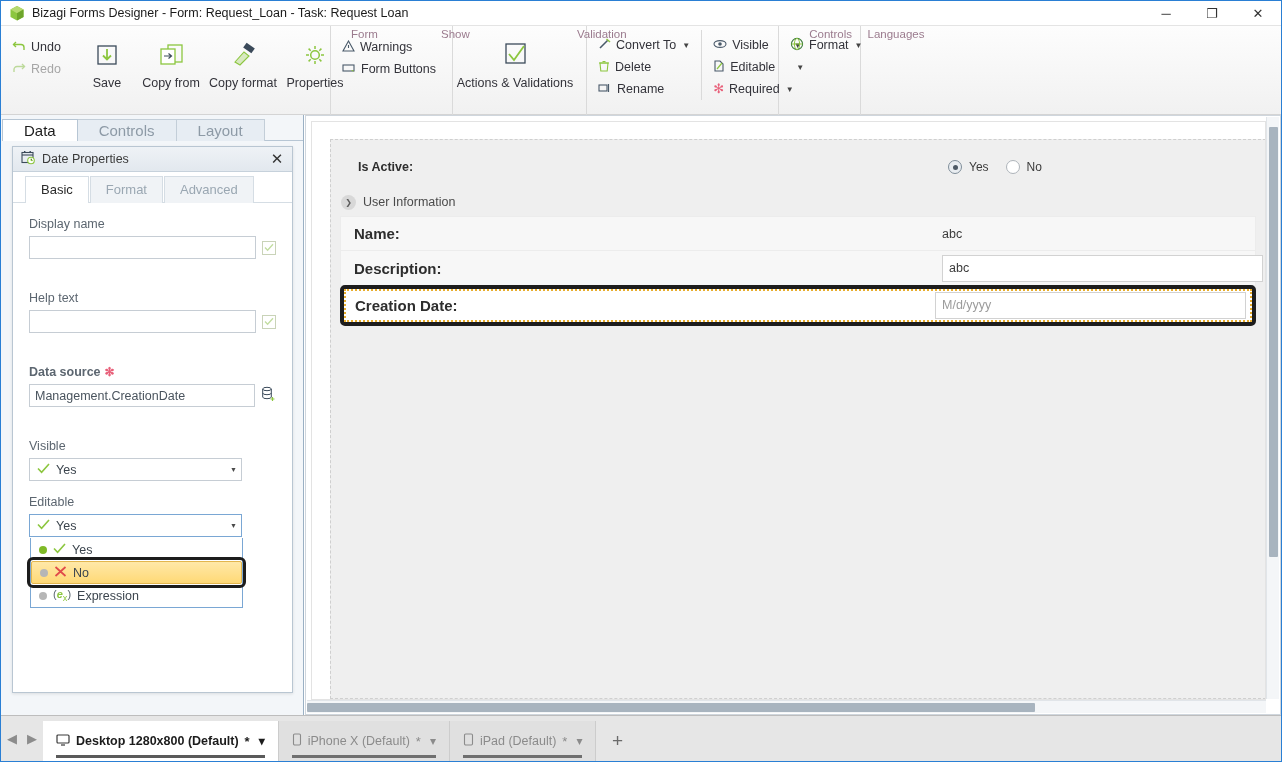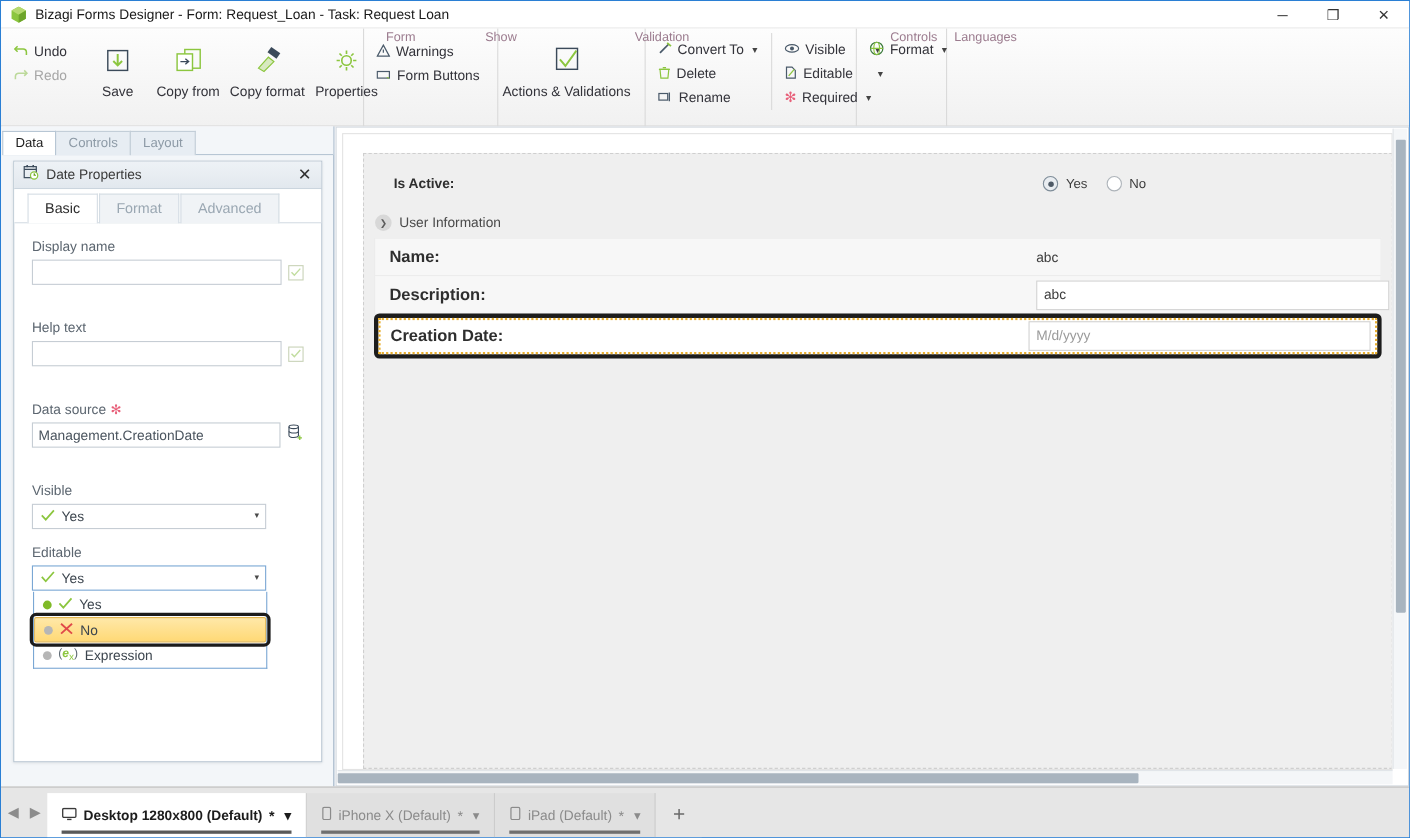--- a/index.html
+++ b/index.html
@@ -95,22 +95,22 @@
   .leftpanel {
     position: absolute; left: 0; top: 114px; width: 303px; height: 600px;
     background: #f3f6f9;
     border-right: 1px solid #9ab0c4;
   }
   .panel-tabs {
     display: flex; height: 26px; margin-left: 1px; padding-top: 4px;
     border-bottom: 1px solid #b7c6d4; background: #f3f6f9;
   }
   .ptab {
-    padding: 0 11px; height: 22px; line-height: 21px;
-    font-size: 12px; color: #8d9aa6;
+    padding: 0 21px; height: 22px; line-height: 21px;
+    font-size: 15px; color: #8d9aa6;
     background: #e7edf3; border: 1px solid #c3ced8; border-bottom: none;
     margin-right: -1px;
   }
   .ptab.active {
     background: #ffffff; color: #1c1c1c;
     border-color: #b7c6d4; position: relative; z-index: 2;
   }
 
   .dlg {
     position: absolute; left: 11px; top: 31px; width: 281px; height: 547px;
@@ -560,21 +560,21 @@
         <div class="fld-label">Help text</div>
         <div class="fld-row">
           <input class="txtin" type="text" value="" style="">
           <span class="chkbox">
             <svg width="10" height="9" viewBox="0 0 10 9">
                 <path d="M1 4.5 L3.6 7.2 L9 1.2" stroke="#c2dda0" stroke-width="1.3" fill="none"></path>
               </svg>
           </span>
         </div>
 
-        <div class="fld-label" style="display:flex;align-items:flex-end;">
+        <div class="fld-label" style="display:flex;align-items:flex-end;font-weight:bold;">
           <span>Data source</span>
           <span class="req-star">✻</span>
         </div>
         <div class="fld-row">
           <input class="txtin" type="text" value="Management.CreationDate" style="">
           <span>
             <svg width="15" height="16" viewBox="0 0 15 16">
               <ellipse cx="6" cy="3" rx="4.3" ry="1.7" fill="none" stroke="#3b4a5a" stroke-width="1"></ellipse>
               <path d="M1.7 3 v4 a4.3 1.7 0 0 0 8.6 0 V3" fill="none" stroke="#3b4a5a" stroke-width="1"></path>
               <path d="M1.7 7 v4 a4.3 1.7 0 0 0 8.6 0 V7" fill="none" stroke="#3b4a5a" stroke-width="1"></path>

